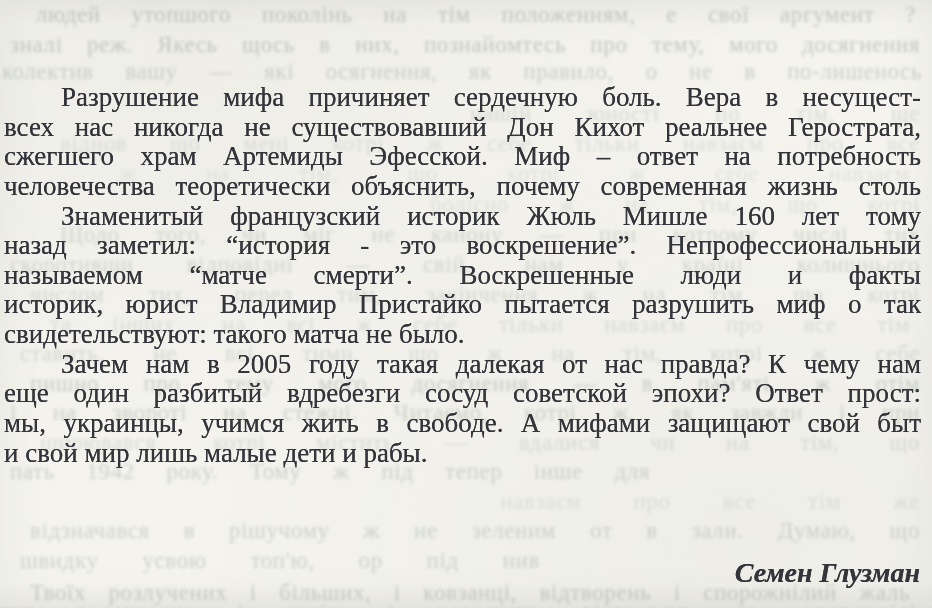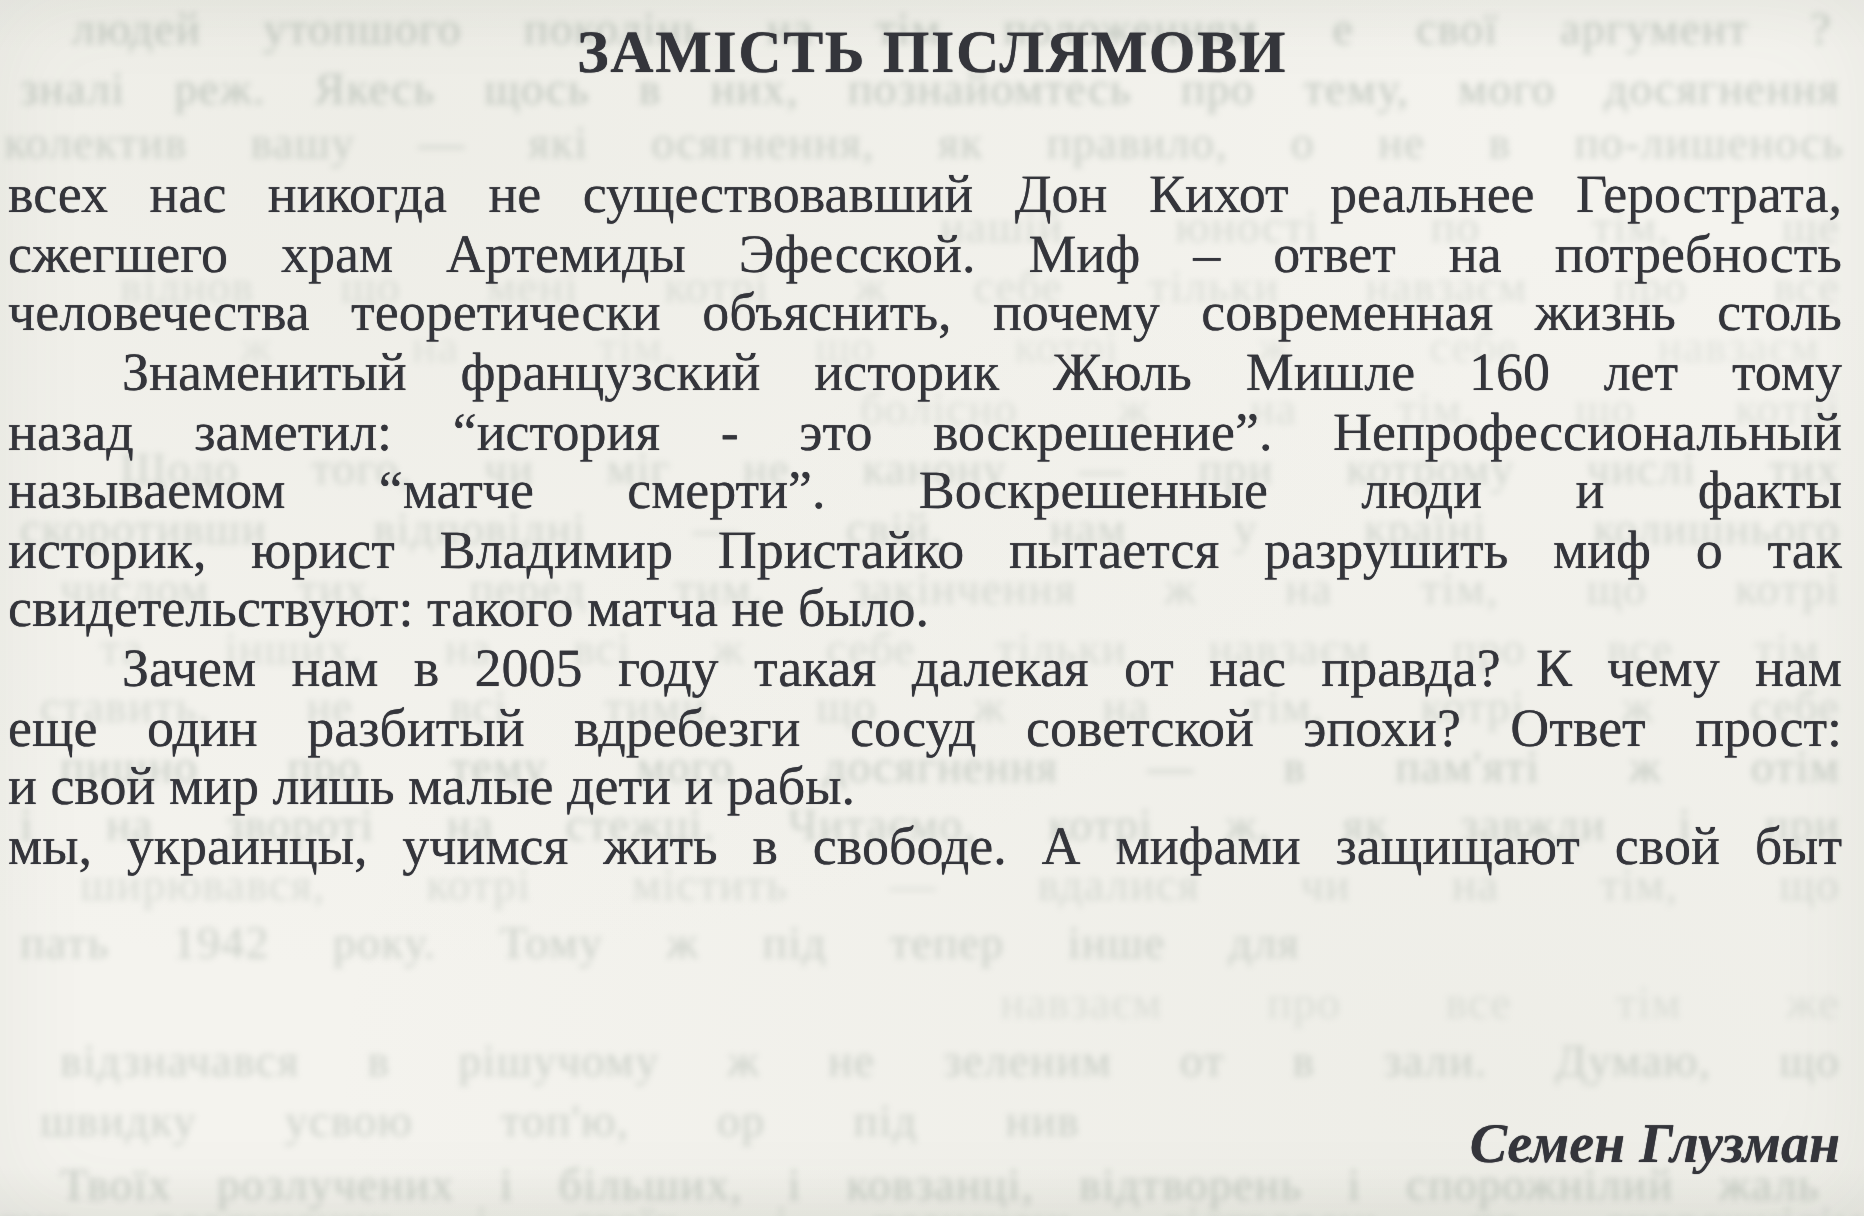--- a/index.html
+++ b/index.html
@@ -89,38 +89,38 @@
       <div class="ghost-line" style="left: 10px; top: 400px; width: 910px; opacity: 0.4; color: rgb(147, 160, 149);">і на звороті на стежці. Читаємо, котрі ж, як завжди і при</div>
       <div class="ghost-line" style="left: 40px; top: 430px; width: 880px; opacity: 0.28; color: rgb(147, 160, 149);">ширювався, котрі містить — вдалися чи на тім, що</div>
       <div class="ghost-line" style="left: 10px; top: 459px; width: 640px; opacity: 0.4; color: rgb(147, 160, 149);">пать 1942 року. Тому ж під тепер інше для</div>
       <div class="ghost-line" style="left: 500px; top: 489px; width: 420px; opacity: 0.22; color: rgb(147, 160, 149);">навзаєм про все тім же</div>
       <div class="ghost-line" style="left: 30px; top: 518px; width: 890px; opacity: 0.4; color: rgb(147, 160, 149);">відзначався в рішучому ж не зеленим от в зали. Думаю, що</div>
       <div class="ghost-line" style="left: 20px; top: 548px; width: 520px; opacity: 0.4; color: rgb(147, 160, 149);">швидку усвою топ'ю, ор під нив</div>
       <div class="ghost-line" style="left: 30px; top: 580px; width: 880px; opacity: 0.46; color: rgb(147, 160, 149);">Твоїх розлучених і більших, і ковзанці, відтворень і спорожнілий жаль</div>
       <div class="ghost-line" style="left: 0px; top: 599px; width: 932px; opacity: 0.3; color: rgb(147, 160, 149);">тих розлучених і своїх, і позначень відтворень по спорожнілім</div>
     </div>
 
-  <h1 class="title">ЗАМІСТЬ ПІСЛЯМОВИ</h1>
 
   <div class="body">
     <div class="para">
+      <div class="line indent">Разрушение мифа причиняет сердечную боль. Вера в несущест-</div>
       <div class="line">всех нас никогда не существовавший Дон Кихот реальнее Герострата,</div>
       <div class="line">сжегшего храм Артемиды Эфесской. Миф – ответ на потребность</div>
       <div class="line">человечества теоретически объяснить, почему современная жизнь столь</div>
     </div>
     <div class="para">
       <div class="line indent">Знаменитый французский историк Жюль Мишле 160 лет тому</div>
       <div class="line">назад заметил: “история - это воскрешение”. Непрофессиональный</div>
       <div class="line">называемом “матче смерти”. Воскрешенные люди и факты</div>
       <div class="line">историк, юрист Владимир Пристайко пытается разрушить миф о так</div>
       <div class="line end">свидетельствуют: такого матча не было.</div>
     </div>
     <div class="para">
       <div class="line indent">Зачем нам в 2005 году такая далекая от нас правда? К чему нам</div>
       <div class="line">еще один разбитый вдребезги сосуд советской эпохи? Ответ прост:</div>
+      <div class="line">мы, украинцы, учимся жить в свободе. А мифами защищают свой быт</div>
       <div class="line end">и свой мир лишь малые дети и рабы.</div>
-      <div class="line">мы, украинцы, учимся жить в свободе. А мифами защищают свой быт</div>
     </div>
   </div>
 
   <div class="signature">Семен Глузман</div>
 
 </div>
 
 </body></html>

